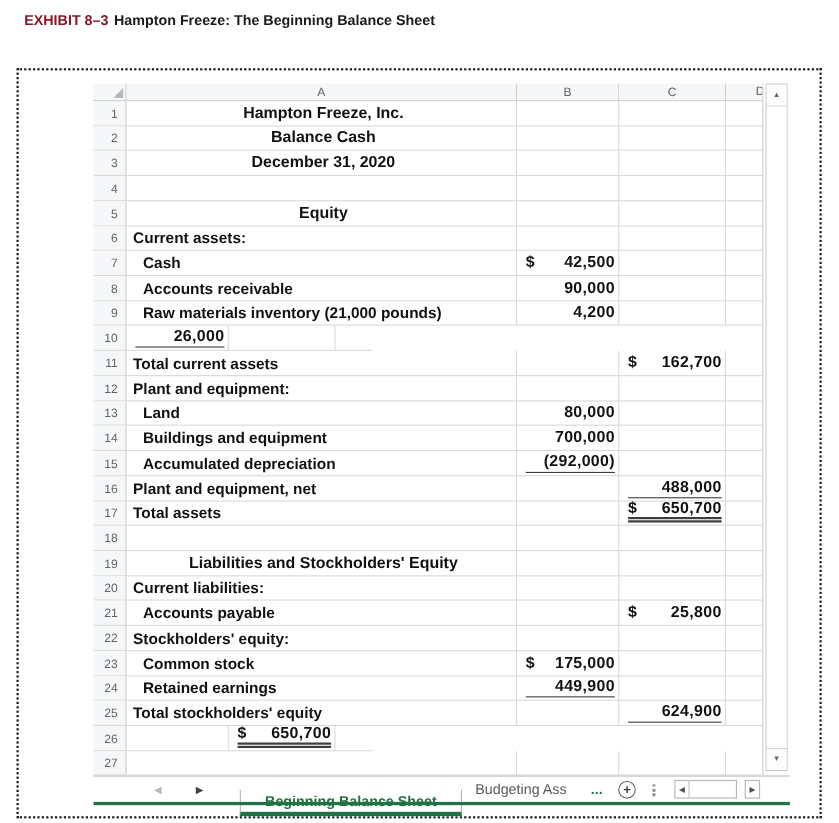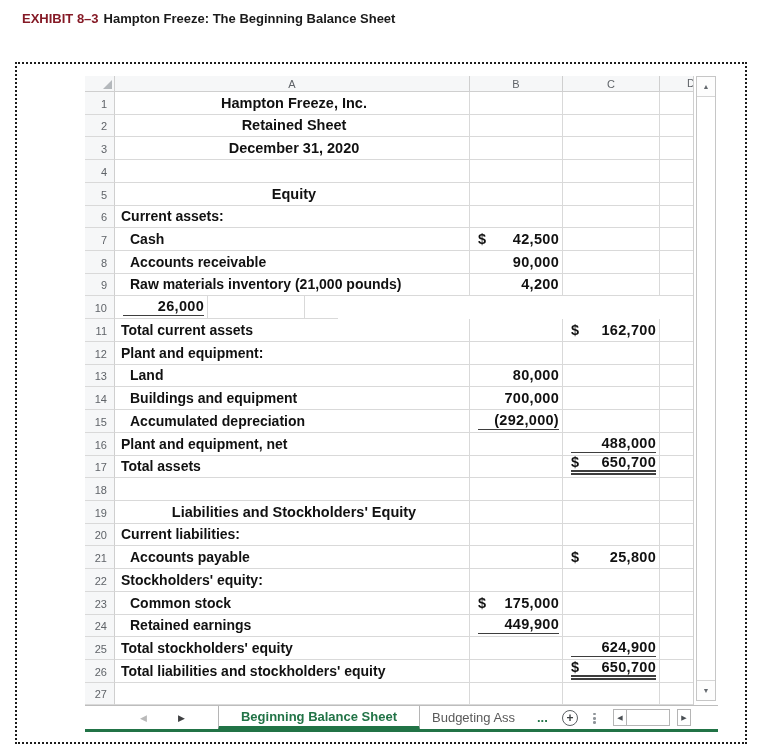--- a/index.html
+++ b/index.html
@@ -53,21 +53,21 @@
   .vbtn { height:20px; display:flex; align-items:center; justify-content:center; font-size:7px; color:#64696e; background:#fdfdfd; }
   .vbtn.up { border-bottom:1px solid #d5d5d5; }
   .vbtn.down { border-top:1px solid #d5d5d5; }
   .vtrack { flex:1; background:#ffffff; }
 
   
   .tabbar { position:absolute; left:85px; top:705px; width:633px; height:24px; border-top:1px solid #bdbdbd; background:#fff; }
   .navarrow { position:absolute; top:7px; font-size:9px; }
   .navL { left:55px; color:#b9b9b9; }
   .navR { left:93px; color:#3f4042; }
-  .tab-active { position:absolute; left:133px; top:0; width:202px; height:24px;
+  .tab-active { position:absolute; left:133px; top:12px; width:202px; height:24px;
                 border-left:1px solid #b5b5b5; border-right:1px solid #b5b5b5; border-bottom:4px solid #217346;
                 background:#fff; display:flex; align-items:center; justify-content:center;
                 color:#217346; font-size:13px; font-weight:bold; white-space:nowrap; }
   .tab-next { position:absolute; left:347px; top:0; height:22px; display:flex; align-items:center;
               color:#5a5a5a; font-size:13px; white-space:nowrap; max-width:100px; overflow:hidden; }
   .tab-ellipsis { position:absolute; left:452px; top:0; height:22px; display:flex; align-items:center;
                   color:#217346; font-size:13px; font-weight:bold; }
   .addbtn { position:absolute; left:477px; top:4px; width:16px; height:16px; border:1.5px solid #5a5f63;
             border-radius:50%; display:flex; align-items:center; justify-content:center;
             color:#3c4043; font-size:12px; font-weight:bold; line-height:1; background:#fff; }
@@ -106,21 +106,21 @@
     <div>
         <div class="srow">
           <div class="cell rn">1</div>
           <div class="cell ca center">Hampton Freeze, Inc.</div>
           <div class="cell cb"></div>
           <div class="cell cc"></div>
           <div class="cell cd"></div>
         </div>
         <div class="srow">
           <div class="cell rn">2</div>
-          <div class="cell ca center">Retained Sheet</div>
+          <div class="cell ca center">Balance Cash</div>
           <div class="cell cb"></div>
           <div class="cell cc"></div>
           <div class="cell cd"></div>
         </div>
         <div class="srow">
           <div class="cell rn">3</div>
           <div class="cell ca center">December 31, 2020</div>
           <div class="cell cb"></div>
           <div class="cell cc"></div>
           <div class="cell cd"></div>
@@ -343,21 +343,20 @@
           <div class="cell cc">
             <div class="money ru">
               <span class="dol"></span>
               <span class="num">624,900</span>
             </div>
           </div>
           <div class="cell cd"></div>
         </div>
         <div class="srow">
           <div class="cell rn">26</div>
-          <div class="cell ca">Total liabilities and stockholders' equity</div>
           <div class="cell cb"></div>
           <div class="cell cc">
             <div class="money rd">
               <span class="dol">$</span>
               <span class="num">650,700</span>
             </div>
           </div>
           <div class="cell cd"></div>
         </div>
         <div class="srow">

